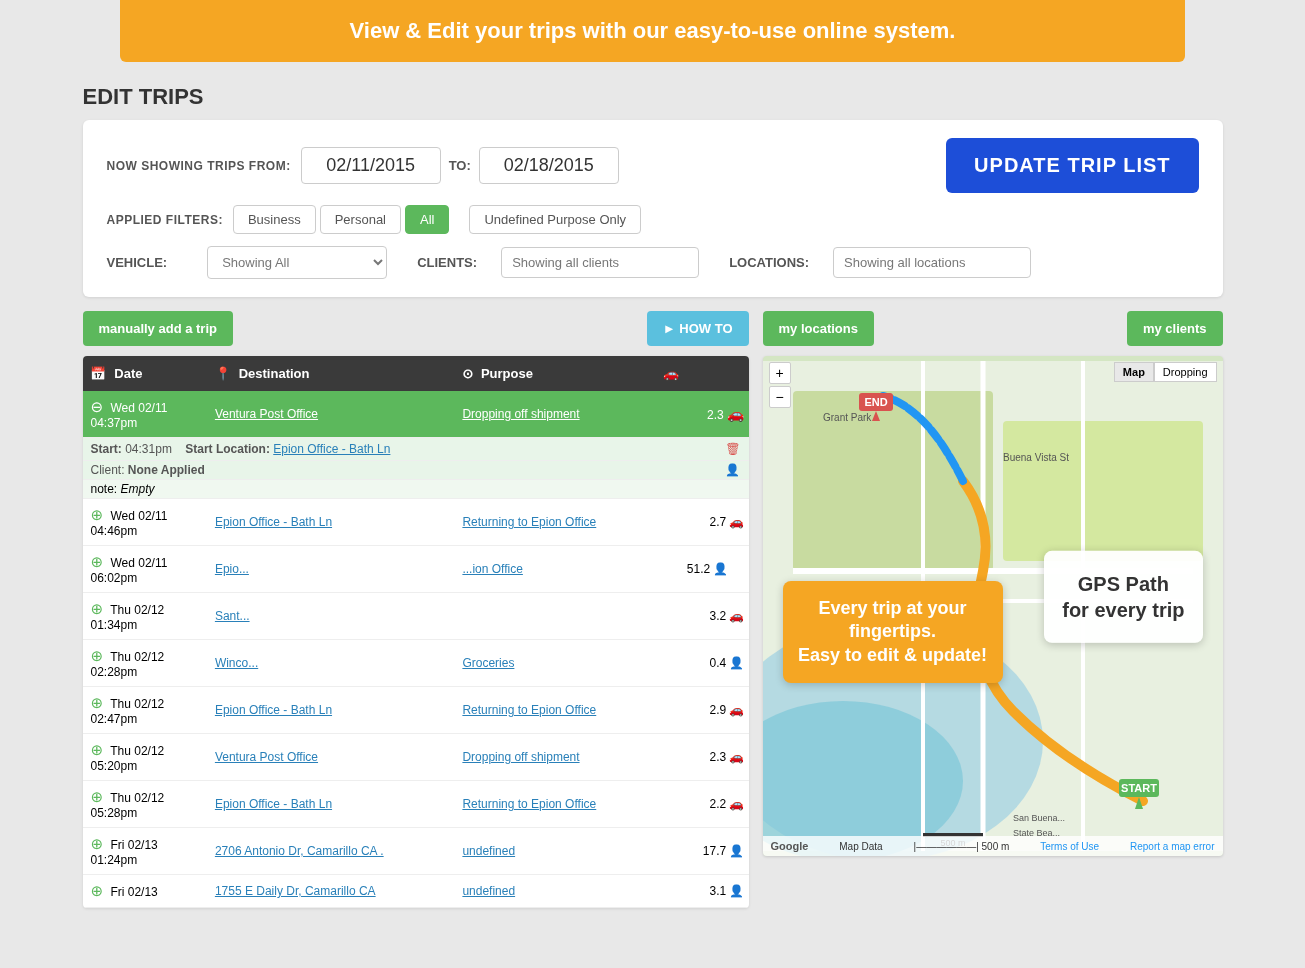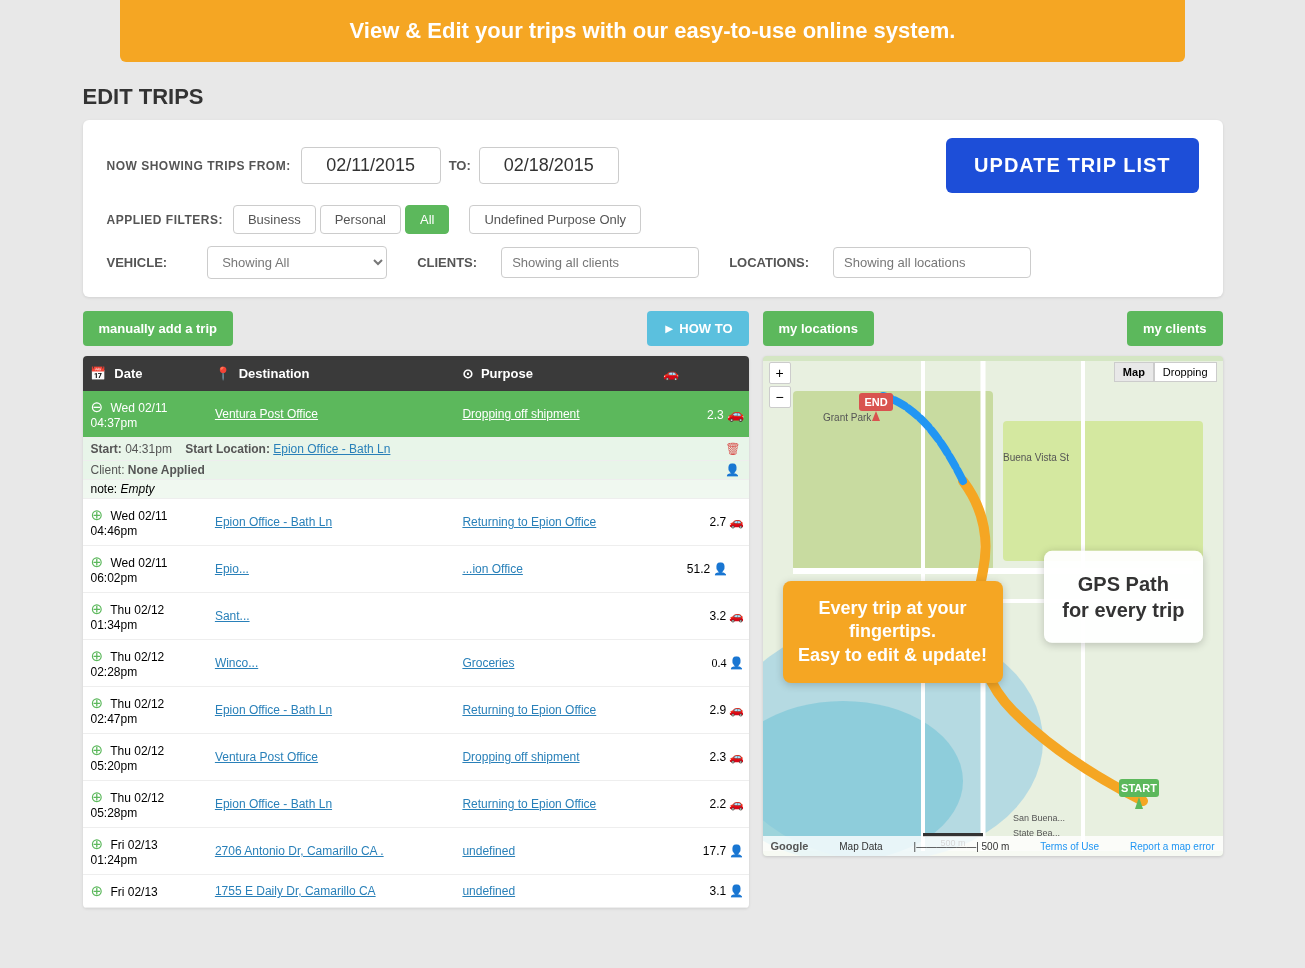--- a/index.html
+++ b/index.html
@@ -544,21 +544,21 @@
               <td style="text-align:right; padding-right:4px;">3.2 <span>🚗</span></td>
             </tr>
 
             <tr>
               <td>
                 <span style="color:#5cb85c; font-size:15px; cursor:pointer; margin-right:4px;">⊕</span>
                 Thu 02/12<br>02:28pm
               </td>
               <td><span class="dest-link">Winco...</span></td>
               <td><span class="purpose-link">Groceries</span></td>
-              <td style="text-align:right; padding-right:4px;font-family:Liberation Serif, serif;">0.4 <span>👤</span></td>
+              <td style="text-align:right; padding-right:4px;">0.4 <span>👤</span></td>
             </tr>
 
             <tr>
               <td>
                 <span style="color:#5cb85c; font-size:15px; cursor:pointer; margin-right:4px;">⊕</span>
                 Thu 02/12<br>02:47pm
               </td>
               <td><span class="dest-link">Epion Office - Bath Ln</span></td>
               <td><span class="purpose-link">Returning to Epion Office</span></td>
               <td style="text-align:right; padding-right:4px;">2.9 <span>🚗</span></td>

